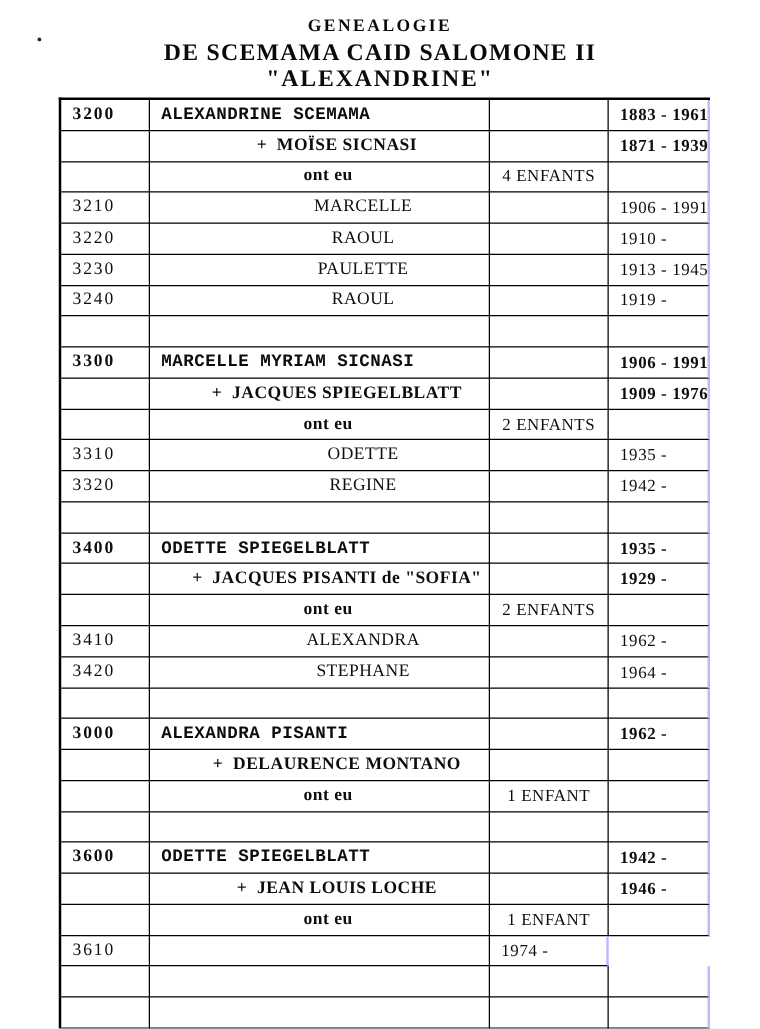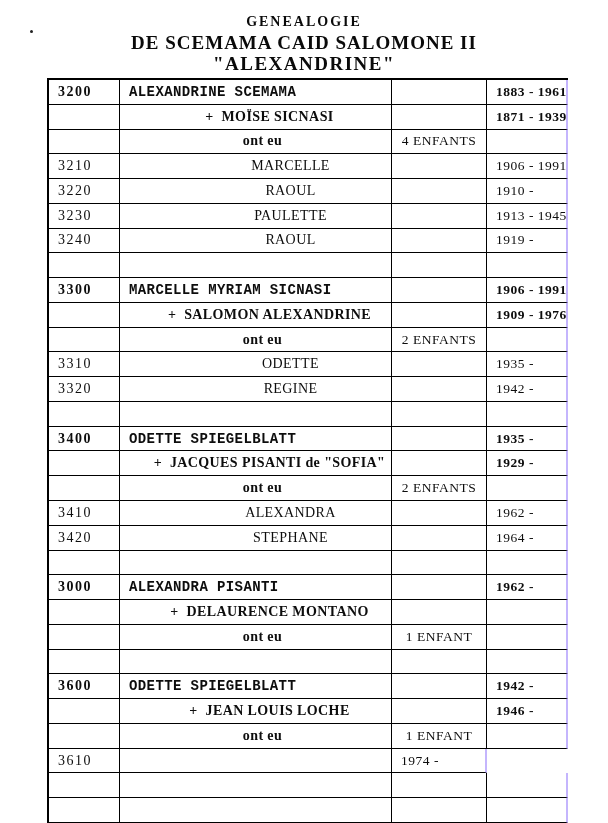--- a/index.html
+++ b/index.html
@@ -138,21 +138,21 @@
     <div class="cell c-date"></div>
   </div>
       <div class="row t-head">
     <div class="cell c-id">3300</div>
     <div class="cell c-name">MARCELLE MYRIAM SICNASI</div>
     <div class="cell c-enf"></div>
     <div class="cell c-date">1906 - 1991</div>
   </div>
       <div class="row t-spouse">
     <div class="cell c-id"></div>
-    <div class="cell c-name">+  SALOMON ALEXANDRINE</div>
+    <div class="cell c-name">+  JACQUES SPIEGELBLATT</div>
     <div class="cell c-enf"></div>
     <div class="cell c-date">1909 - 1976</div>
   </div>
       <div class="row t-onteu">
     <div class="cell c-id"></div>
     <div class="cell c-name">ont eu</div>
     <div class="cell c-enf">2 ENFANTS</div>
     <div class="cell c-date"></div>
   </div>
       <div class="row t-child">

